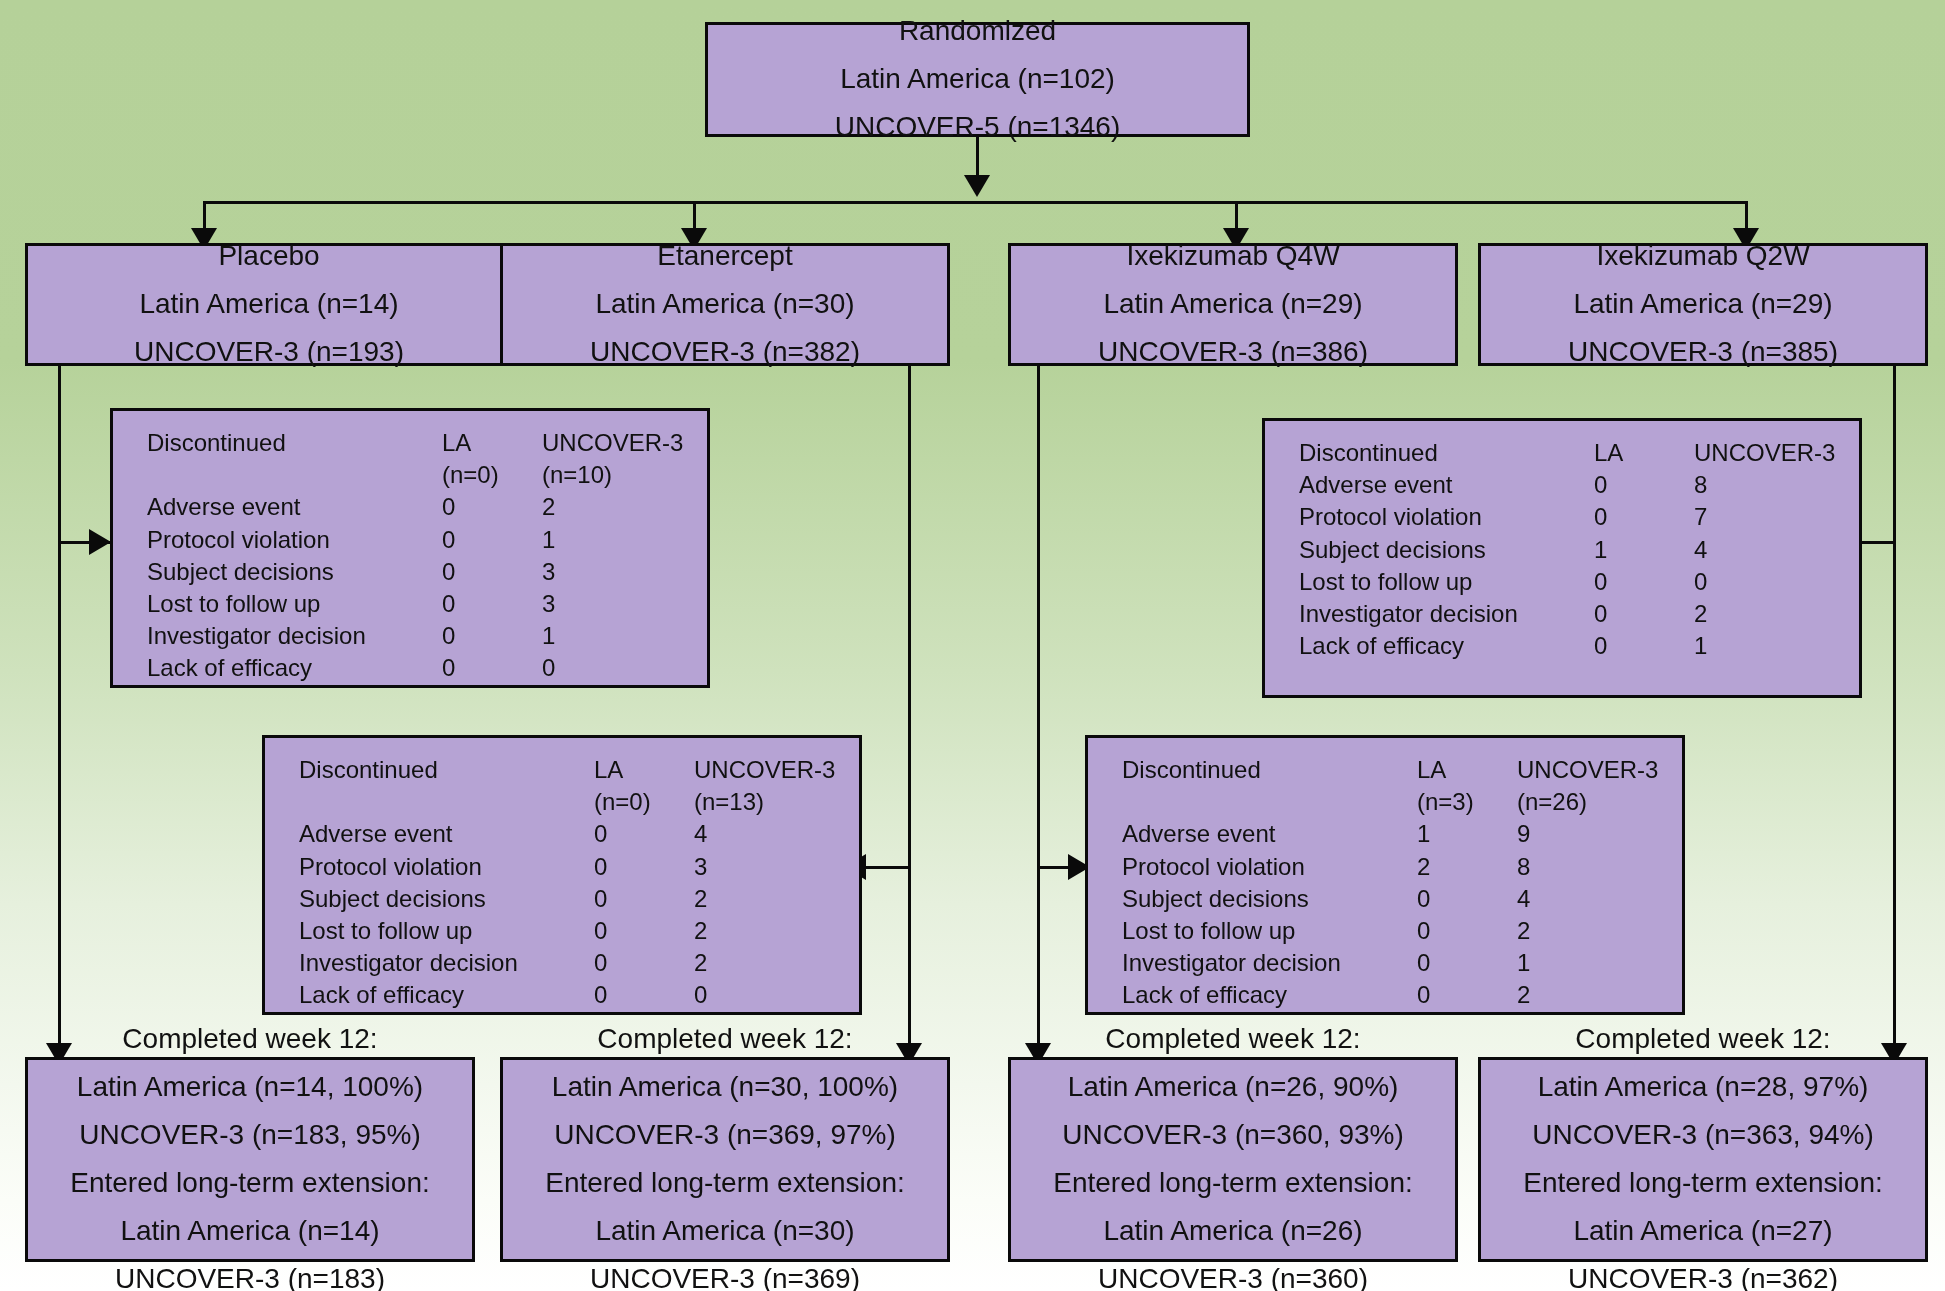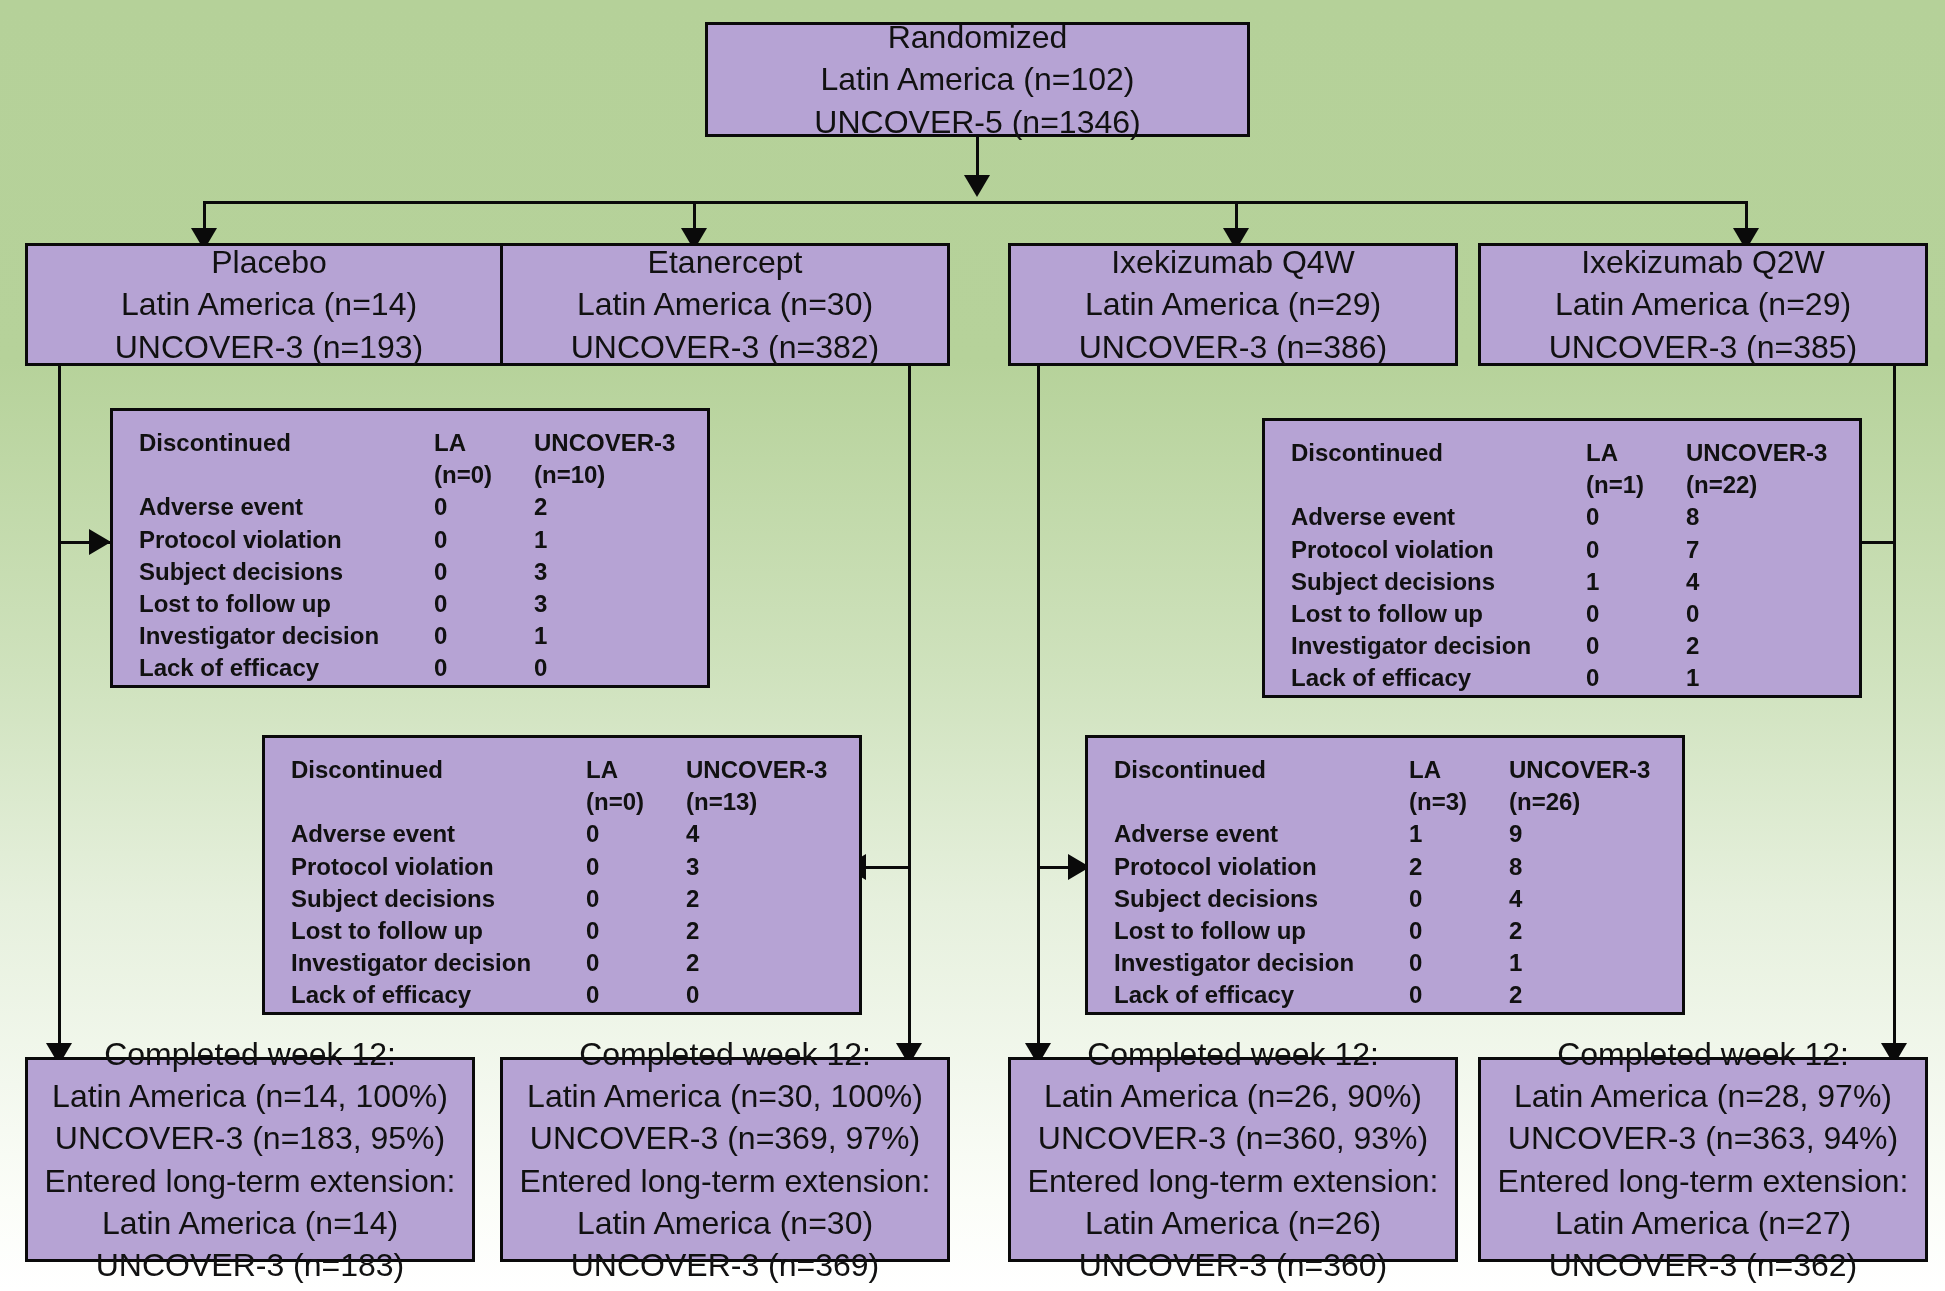--- a/index.html
+++ b/index.html
@@ -20,43 +20,43 @@
        #ffffff 100%);
   }
 
   
   .node{
     position:absolute;
     box-sizing:border-box;
     background:#b6a3d4;
     border:3px solid #0a0a0a;
     color:#111;
-    font-size:32px;
+    font-size:28px;
     line-height:1.32;
+    gap:11px;
   }
   .node.center{
     display:flex;
     flex-direction:column;
     align-items:center;
     justify-content:center;
     text-align:center;
   }
   .node .ln{white-space:nowrap;}
   .u{text-underline-offset:2px;}
 
   
   .disc{
     position:absolute;
     box-sizing:border-box;
     background:#b6a3d4;
     border:3px solid #0a0a0a;
     color:#111;
     font-size:24px;
-    padding:16px 0 14px 26px;
-    font-weight:bold;
+    padding:16px 0 14px 34px;
   }
   .disc table{border-collapse:collapse;}
   .disc td{
     padding:0 0 1px 0;
     font-size:24px;
     line-height:1.30;
     white-space:nowrap;
     vertical-align:top;
   }
   .disc td.lbl{width:295px;}
@@ -212,25 +212,20 @@
 
   <div class="disc" style="left:1262px;top:418px;width:600px;height:280px;">
     <table>
       <tbody>
           <tr>
         <td class="lbl">Discontinued</td>
         <td class="la">LA</td>
         <td class="un">UNCOVER-3</td>
       </tr>
       <tr>
-        <td class="lbl"></td>
-        <td class="la">(n=1)</td>
-        <td class="un">(n=22)</td>
-      </tr>
-      <tr>
         <td class="lbl">Adverse event</td>
         <td class="la">0</td>
         <td class="un">8</td>
       </tr>
       <tr>
         <td class="lbl">Protocol violation</td>
         <td class="la">0</td>
         <td class="un">7</td>
       </tr>
       <tr>

